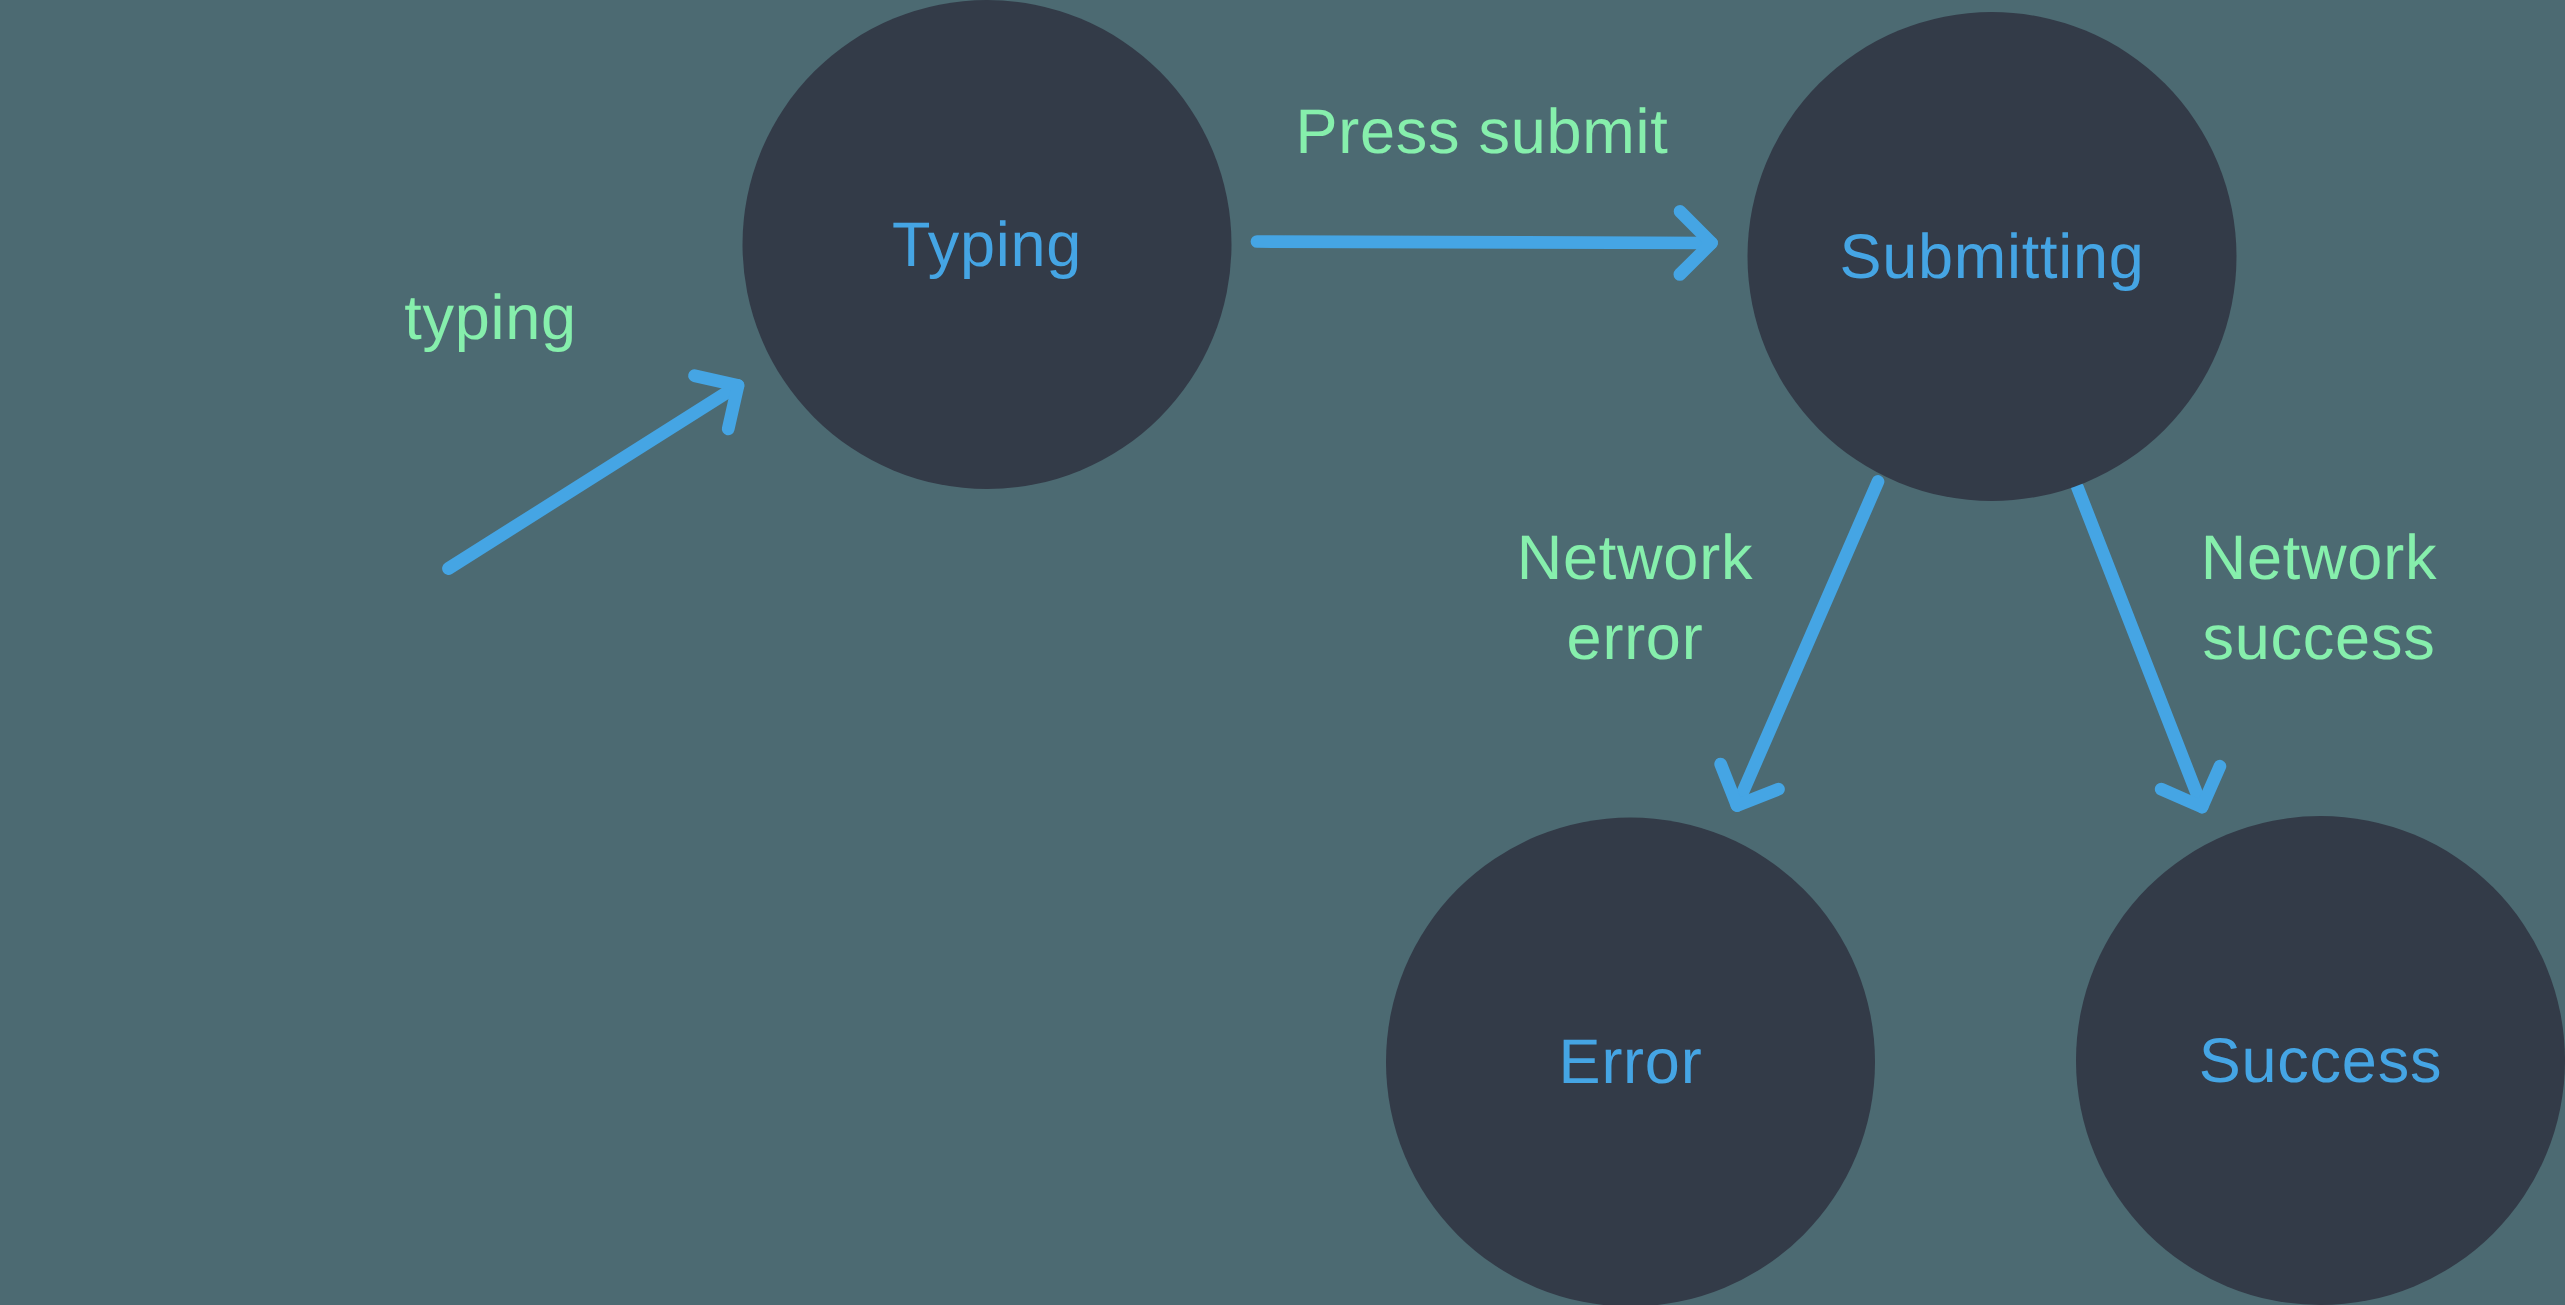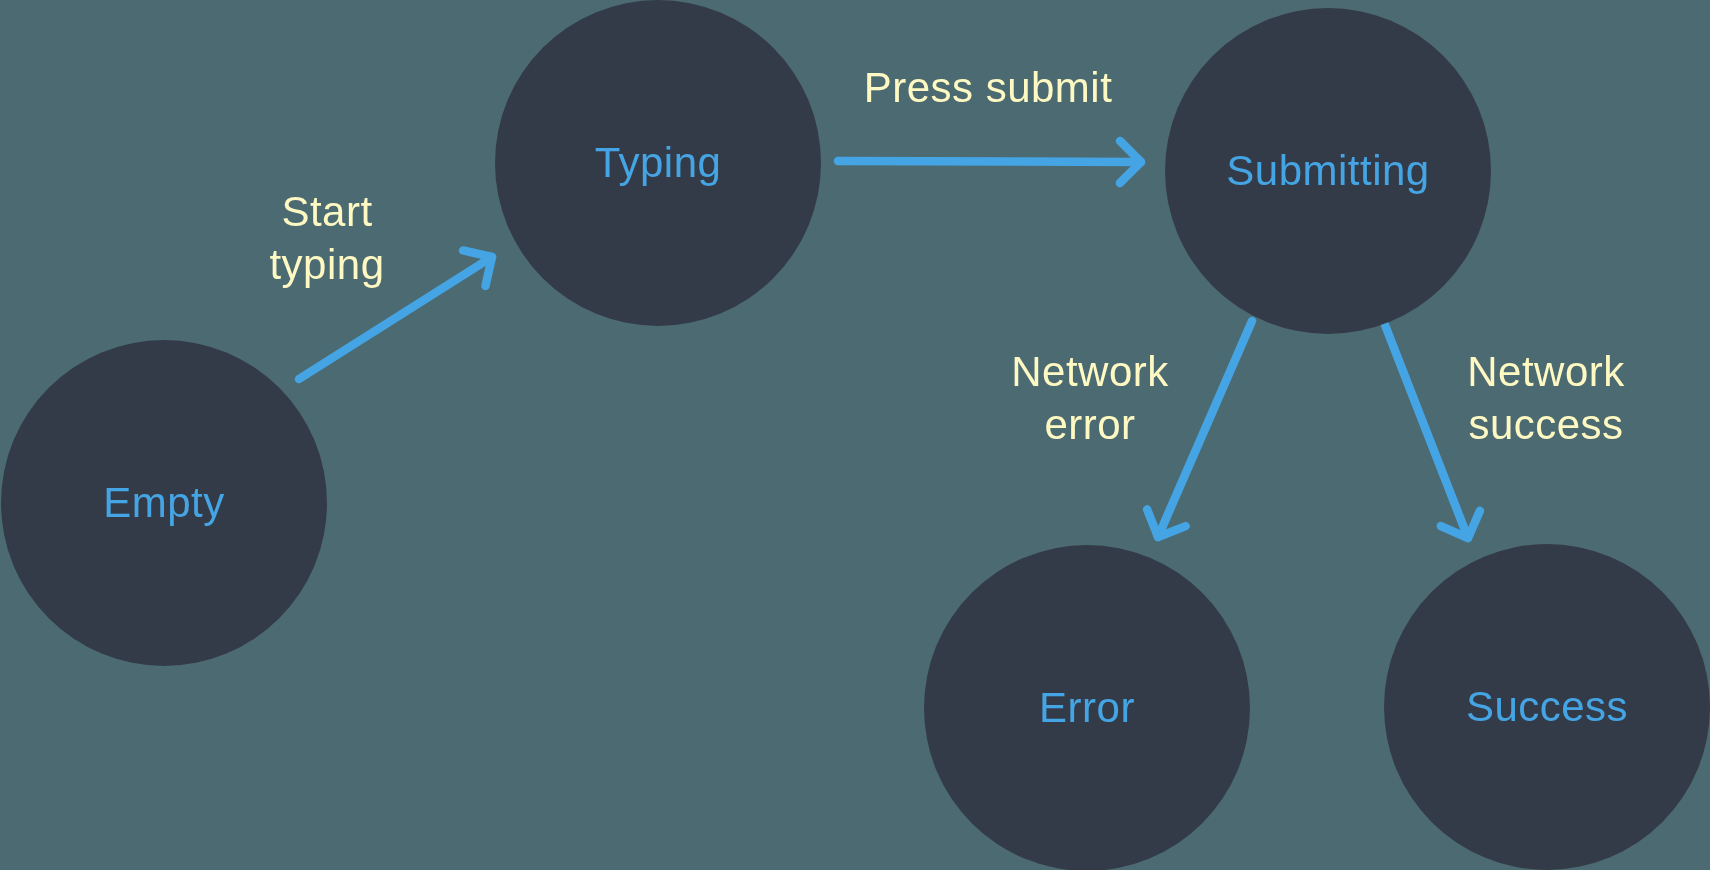--- a/index.html
+++ b/index.html
@@ -36,21 +36,21 @@
     justify-content: center;
   }
   .node-label {
     color: #45a5e4;
     font-size: 42px;
     letter-spacing: 0.5px;
     white-space: nowrap;
   }
   .edge-label {
     position: absolute;
-    color: #fef9c3;
+    color: #86efac;
     font-size: 42px;
     line-height: 53px;
     text-align: center;
     letter-spacing: 0.5px;
     white-space: nowrap;
   }
   .edge-label span { display: block; }
   
   .node-empty      { left: 1px;    top: 340px; }
   .node-typing     { left: 495px;  top: 0px;   }
@@ -72,42 +72,38 @@
       <marker id="chevron" viewBox="-30 -30 60 60" markerWidth="60" markerHeight="60" refX="0" refY="0" orient="auto" markerUnits="userSpaceOnUse">
         <path d="M -21 -21 L 0 0 L -21 21" fill="none" stroke="#45a5e4" stroke-width="8.5" stroke-linecap="round" stroke-linejoin="round"></path>
       </marker>
     </defs>
     <line class="edge-line" x1="299" y1="379" x2="492" y2="257" marker-end="url(#chevron)"></line>
     <line class="edge-line" x1="838" y1="161" x2="1141" y2="162" marker-end="url(#chevron)"></line>
     <line class="edge-line" x1="1252" y1="321" x2="1158" y2="537" marker-end="url(#chevron)"></line>
     <line class="edge-line" x1="1385" y1="325" x2="1468" y2="538" marker-end="url(#chevron)"></line>
   </svg>
 
-  <div class="node node-empty">
-    <span class="node-label">Empty</span>
-  </div>
 
   <div class="node node-typing">
     <span class="node-label">Typing</span>
   </div>
 
   <div class="node node-submitting">
     <span class="node-label">Submitting</span>
   </div>
 
   <div class="node node-error">
     <span class="node-label">Error</span>
   </div>
 
   <div class="node node-success">
     <span class="node-label">Success</span>
   </div>
 
   <div class="edge-label label-start-typing">
-    <span>Start</span>
     <span>typing</span>
   </div>
 
   <div class="edge-label label-press-submit">
     <span>Press submit</span>
   </div>
 
   <div class="edge-label label-network-error">
     <span>Network</span>
     <span>error</span>

